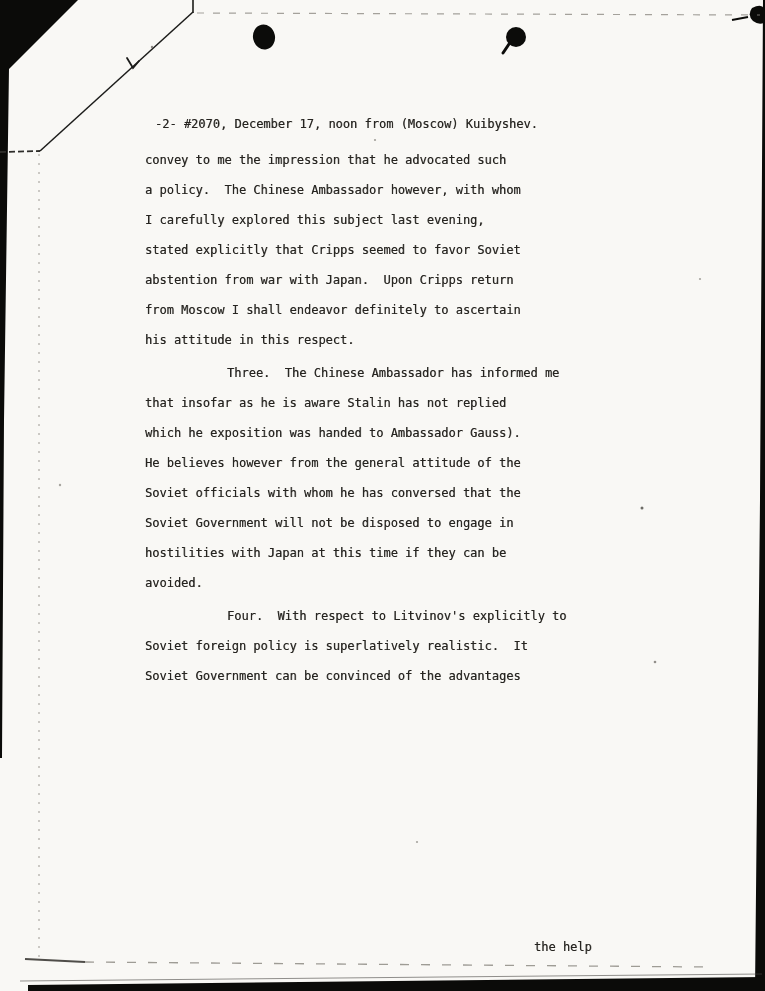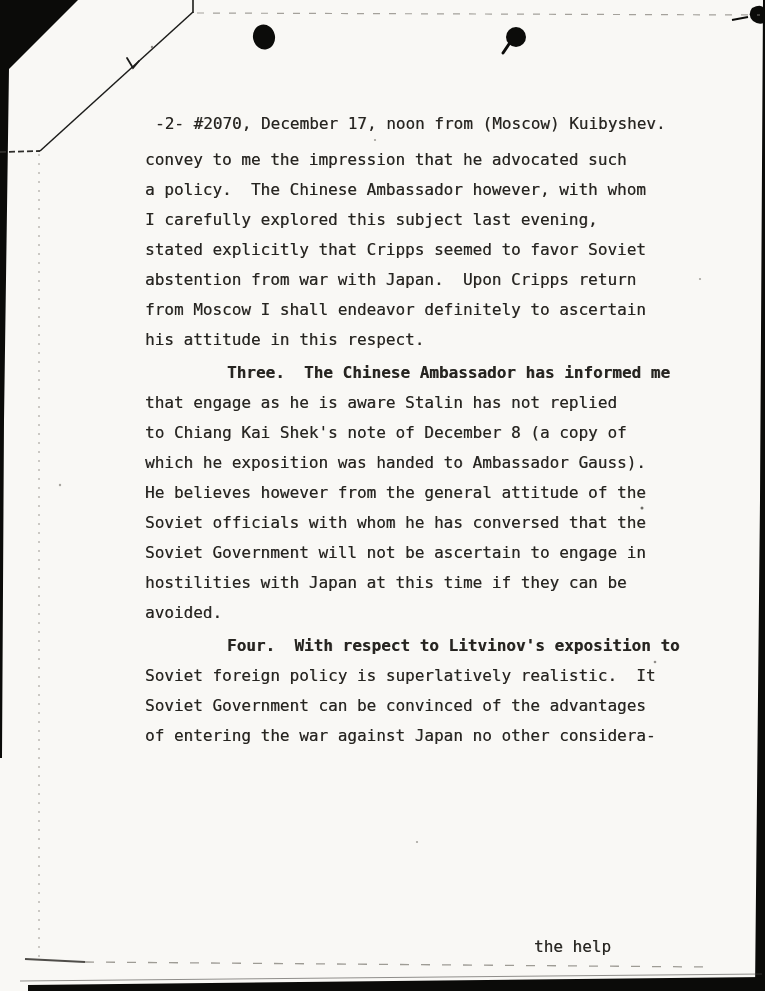--- a/index.html
+++ b/index.html
@@ -10,34 +10,34 @@
     margin:0 auto;
     background:var(--paper,#f9f8f5);
     overflow:hidden;
   }
   #artifact-layer{
     position:absolute;left:0;top:0;width:765px;height:991px;
     pointer-events:none;
   }
   .typed{
     color:var(--ink,#262420);
-    font-size:16px;
+    font-size:12px;
     white-space:pre;
     text-shadow:0.4px 0 0 rgba(38,36,32,.55);
   }
   #doc-header{
     position:absolute;left:155px;top:112px;
     line-height:24px;
   }
   #doc-body{
     position:absolute;left:145px;top:145px;width:560px;
   }
   .para{line-height:30px;}
   .para + .para{margin-top:3px;}
-  .para.indent .tline:first-child{text-indent:82px;font-weight:bold;}
+  .para.indent .tline:first-child{text-indent:82px;}
   #catchword{
     position:absolute;left:534px;top:896px;line-height:30px;margin-top:36px;
   }
 </style>
 </head>
 <body>
 
 <div id="page">
 
   <svg id="artifact-layer" viewBox="0 0 765 991" xmlns="http://www.w3.org/2000/svg">
@@ -85,31 +85,29 @@
         <div class="tline typed">convey to me the impression that he advocated such</div>
         <div class="tline typed">a policy.  The Chinese Ambassador however, with whom</div>
         <div class="tline typed">I carefully explored this subject last evening,</div>
         <div class="tline typed">stated explicitly that Cripps seemed to favor Soviet</div>
         <div class="tline typed">abstention from war with Japan.  Upon Cripps return</div>
         <div class="tline typed">from Moscow I shall endeavor definitely to ascertain</div>
         <div class="tline typed">his attitude in this respect.</div>
       </div>
       <div class="para indent">
         <div class="tline typed">Three.  The Chinese Ambassador has informed me</div>
-        <div class="tline typed">that engage as he is aware Stalin has not replied</div>
-        <div class="tline typed">to Chiang Kai Shek's note of December 8 (a copy of</div>
+        <div class="tline typed">that insofar as he is aware Stalin has not replied</div>
         <div class="tline typed">which he exposition was handed to Ambassador Gauss).</div>
         <div class="tline typed">He believes however from the general attitude of the</div>
         <div class="tline typed">Soviet officials with whom he has conversed that the</div>
-        <div class="tline typed">Soviet Government will not be ascertain to engage in</div>
+        <div class="tline typed">Soviet Government will not be disposed to engage in</div>
         <div class="tline typed">hostilities with Japan at this time if they can be</div>
         <div class="tline typed">avoided.</div>
       </div>
       <div class="para indent">
-        <div class="tline typed">Four.  With respect to Litvinov's exposition to</div>
+        <div class="tline typed">Four.  With respect to Litvinov's explicitly to</div>
         <div class="tline typed">Soviet foreign policy is superlatively realistic.  It</div>
         <div class="tline typed">Soviet Government can be convinced of the advantages</div>
-        <div class="tline typed">of entering the war against Japan no other considera-</div>
       </div>
     </div>
 
   <div id="catchword" class="typed">the help</div>
 </div>
 
 </body></html>

